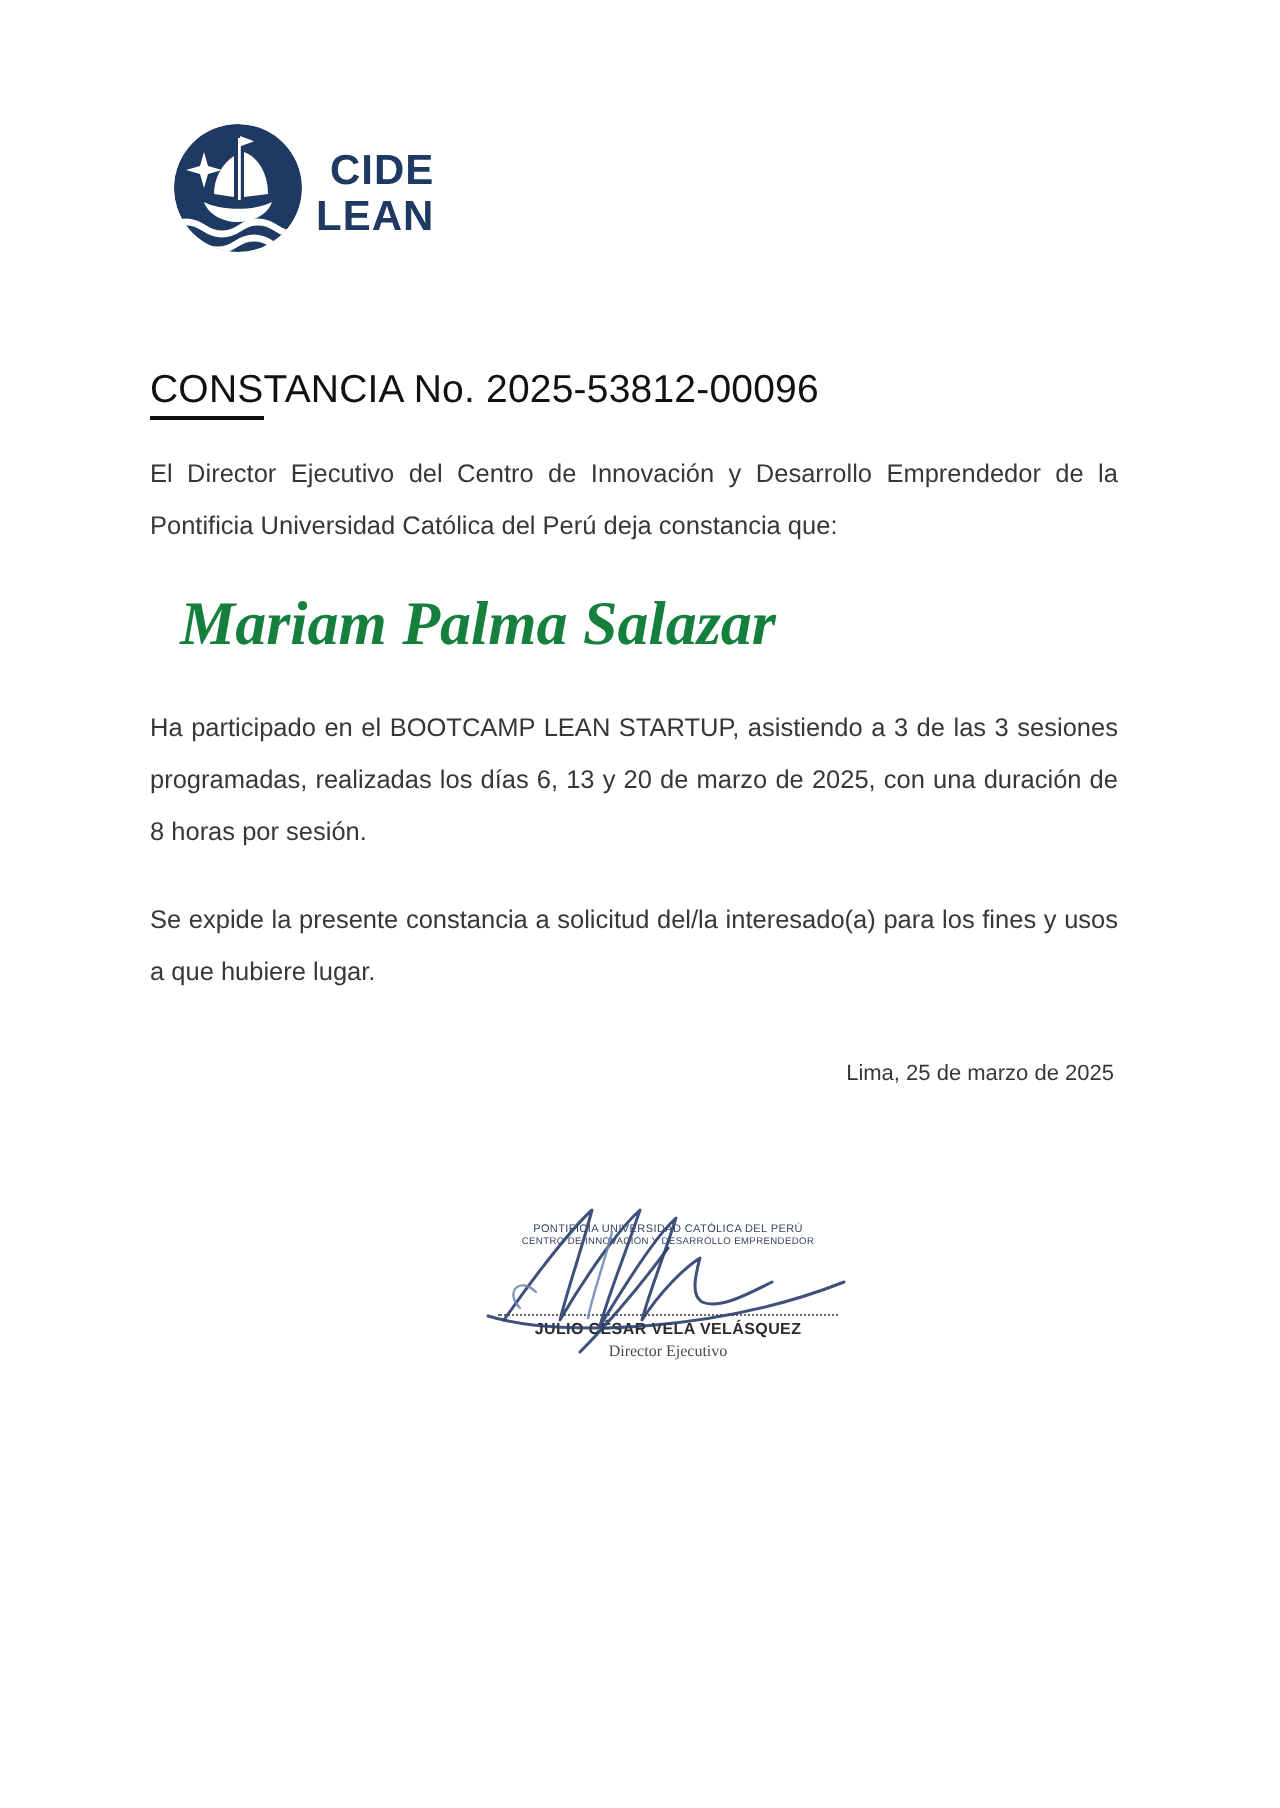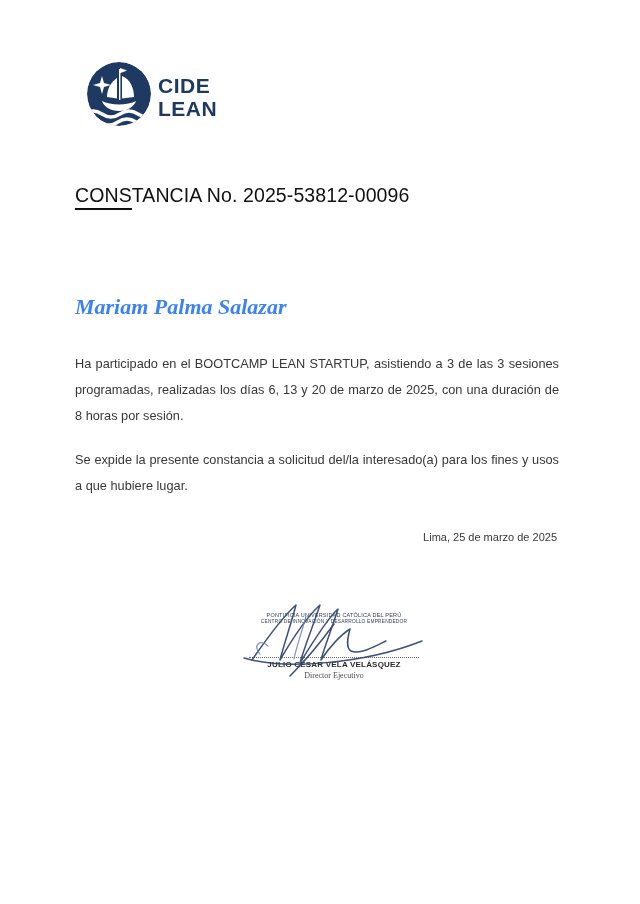--- a/index.html
+++ b/index.html
@@ -8,44 +8,44 @@
   body{ font-family:"Liberation Sans", sans-serif; }
   .page{
     position:relative; width:640px; height:904px; margin:0 auto;
     background:#ffffff; overflow:hidden;
   }
   
   .brand-mark{ position:absolute; left:86px; top:61px; }
   .brand-word{
     position:absolute; left:158px; top:74px;
     font-weight:bold; font-size:21px; line-height:23px;
-    letter-spacing:0.5px; color:var(--brand);
+    letter-spacing:0.5px; color:var(--brand);text-align:right;
   }
   
   .title{
     position:absolute; left:75px; top:184px; width:500px;
     font-size:19.5px; font-weight:normal; color:#111111;
     letter-spacing:0.1px; white-space:nowrap;
   }
   .title .u{
     display:inline-block; border-bottom:2px solid #111111; padding-bottom:1px;
   }
   
   .para{
     position:absolute; left:75px; width:484px;
     font-size:12.75px; line-height:26px; color:#373737;
   }
   .jline{ text-align:justify; text-align-last:justify; }
   .plain{ text-align:left; }
   .p1{ top:224px; }
   .recipient{
-    position:absolute; left:75px; top:294px;
+    position:absolute; left:90px; top:294px;
     font-family:"Liberation Serif", serif;
     font-style:italic; font-weight:bold;
-    font-size:22px; color:#3b82f6;
+    font-size:31px; color:#15803d;
   }
   .p2{ top:351px; }
   .p3{ top:447px; }
   .date{
     position:absolute; right:83px; top:531px;
     font-size:11px; color:#373737;
   }
   
   .sig-block{
     position:absolute; left:248px; top:612px; width:172px;
@@ -95,20 +95,24 @@
       <path d="M-4 61 Q5 55 14 61 T32 61 T50 61 T68 61" fill="none" stroke="#ffffff" stroke-width="3.4"></path>
     </g>
   </svg>
   <div class="brand-word">
     <div>CIDE</div>
     <div>LEAN</div>
   </div>
 
   <h1 class="title"><span class="u">CONS</span><span>TANCIA No. 2025-53812-00096</span></h1>
 
+  <div class="para p1">
+    <div class="jline">El Director Ejecutivo del Centro de Innovación y Desarrollo Emprendedor de la</div>
+    <div class="plain">Pontificia Universidad Católica del Perú deja constancia que:</div>
+  </div>
 
   <div class="recipient">Mariam Palma Salazar</div>
 
   <div class="para p2">
     <div class="jline">Ha participado en el BOOTCAMP LEAN STARTUP, asistiendo a 3 de las 3 sesiones</div>
     <div class="jline">programadas, realizadas los días 6, 13 y 20 de marzo de 2025, con una duración de</div>
     <div class="plain">8 horas por sesión.</div>
   </div>
 
   <div class="para p3">

